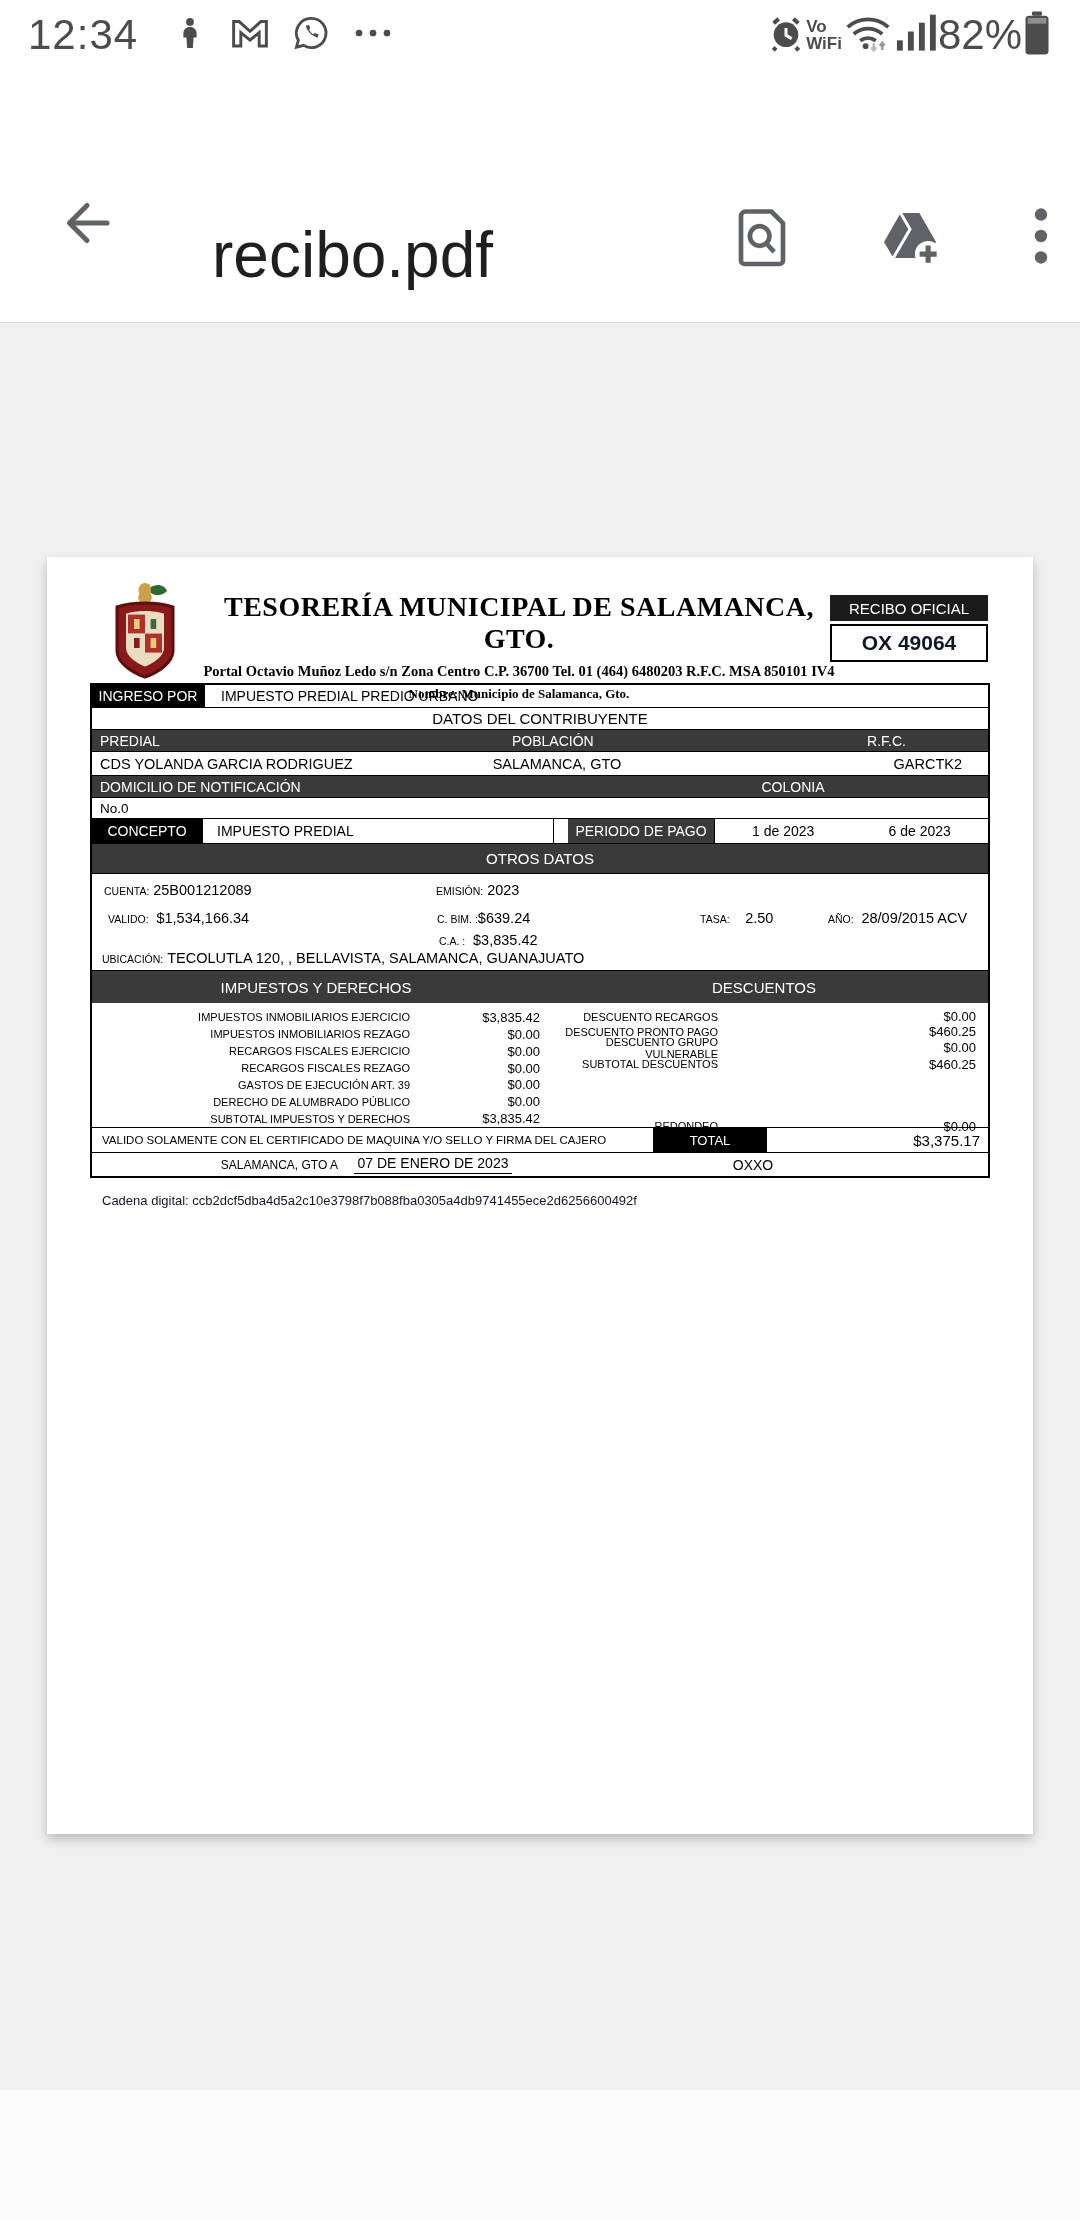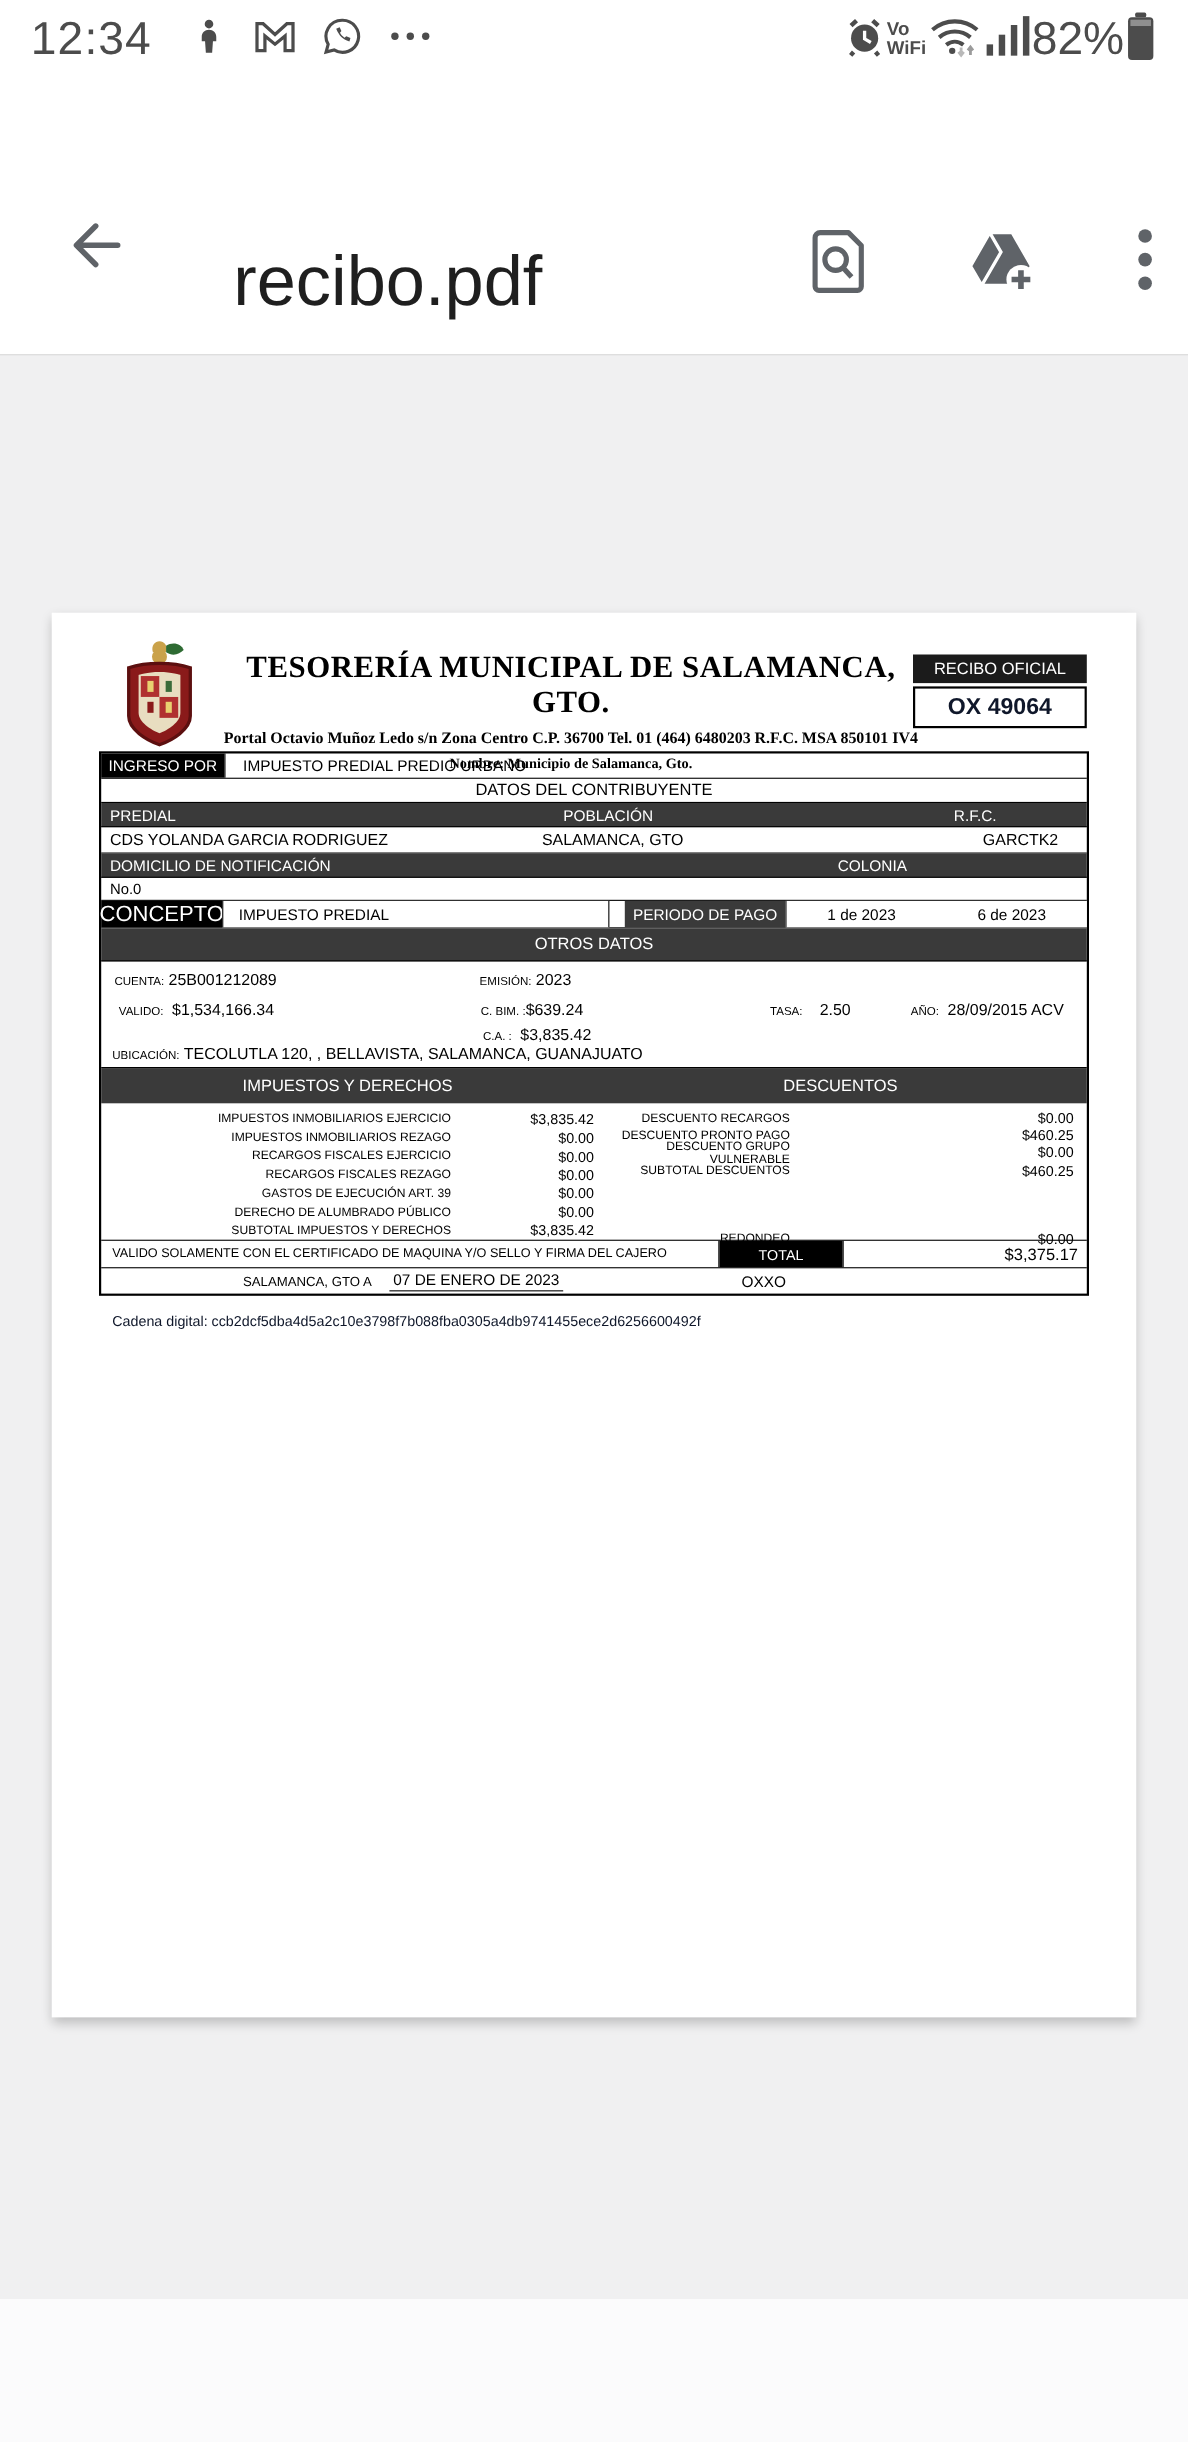--- a/index.html
+++ b/index.html
@@ -45,21 +45,21 @@
   .r1{height:23px;}
   .r1 .blackcell{width:112px;height:100%;font-size:14px;}
   .r1 .r1-val{flex:1;height:100%;display:flex;align-items:center;padding-left:16px;font-size:14px;border-left:1px solid #000;}
   .r2{height:22px;justify-content:center;font-size:15px;}
   .r3{height:22px;font-size:14px;}
   .r4{height:24px;font-size:14.5px;}
   .r5{height:22px;font-size:14px;}
   .r6{height:21px;font-size:13.5px;padding-left:8px;}
   .r7{height:25px;}
   .abs{position:absolute;top:50%;transform:translateY(-50%);white-space:nowrap;}
-  .r7 .blackcell{width:110px;height:100%;font-size:20px;text-align:center;}
+  .r7 .blackcell{width:110px;height:100%;font-size:14px;text-align:center;}
   .r7-val{width:352px;height:100%;box-sizing:border-box;border-left:1px solid #000;border-right:1px solid #000;
           display:flex;align-items:center;padding-left:14px;font-size:14px;background:#fff;}
   .r7-per{width:146px;height:100%;margin-left:14px;display:flex;align-items:center;justify-content:center;font-size:14px;}
   .r7-dates{flex:1;height:100%;box-sizing:border-box;border-left:1px solid #000;display:flex;font-size:14px;background:#fff;}
   .r7-dates span{flex:1;display:flex;align-items:center;justify-content:center;}
   .r8{height:30px;justify-content:center;font-size:15px;}
   .otros{height:96px;border-bottom:1px solid #000;position:relative;font-size:14px;}
   .olabel{font-size:10.5px;}
   .oval{font-size:14.5px;}
   .oline{position:absolute;white-space:nowrap;}
@@ -75,21 +75,21 @@
   .valido{height:25px;}
   .valido-note{flex:1;height:100%;display:flex;align-items:center;padding-left:10px;font-size:11.5px;
                border-right:1px solid #000;}
   .valido .blackcell{width:112px;height:100%;font-size:13px;}
   .valido-total{width:222px;height:100%;display:flex;align-items:center;justify-content:flex-end;
                 padding-right:8px;box-sizing:border-box;font-size:15px;border-left:1px solid #000;}
   .footer-row{height:23px;border-bottom:none;font-size:13px;}
   .f-place{position:absolute;left:0;width:246px;text-align:right;top:50%;transform:translateY(-50%);font-size:12px;}
   .f-date{position:absolute;left:262px;width:158px;text-align:center;top:2px;font-size:14px;
           border-bottom:1px solid #000;padding-bottom:2px;}
-  .f-oxxo{position:absolute;left:582px;width:120px;text-align:left;top:50%;transform:translateY(-50%);font-size:14px;}
+  .f-oxxo{position:absolute;left:601px;width:120px;text-align:center;top:50%;transform:translateY(-50%);font-size:14px;}
   .cadena{position:absolute;left:55px;top:636px;font-size:13px;color:#0f172a;}
   
   .navbar{position:absolute;left:0;top:2090px;width:1080px;height:130px;background:#fbfbfc;
           display:flex;align-items:center;}
 </style>
 </head>
 <body>
 
 <div class="screen">
 

